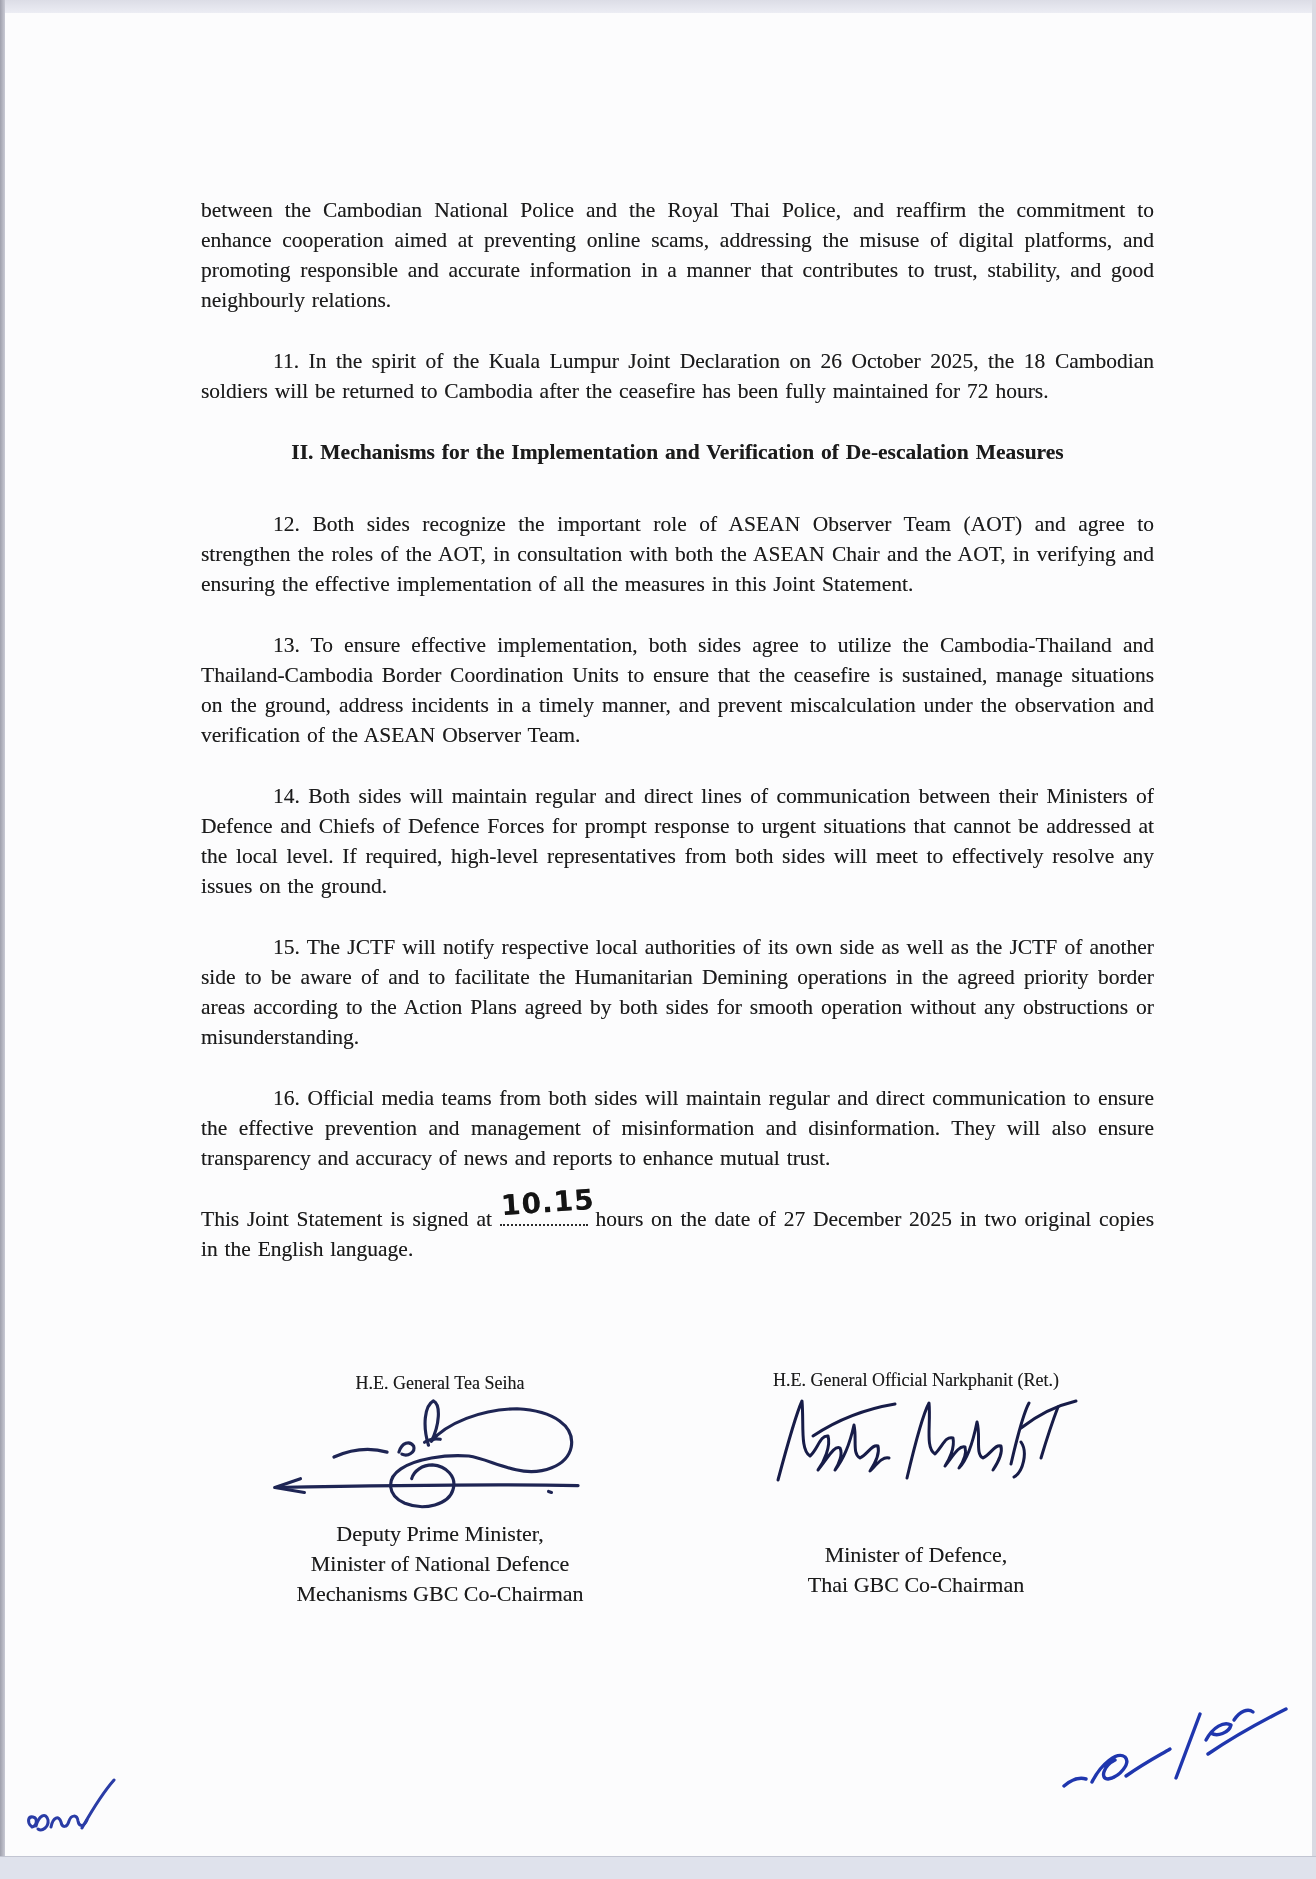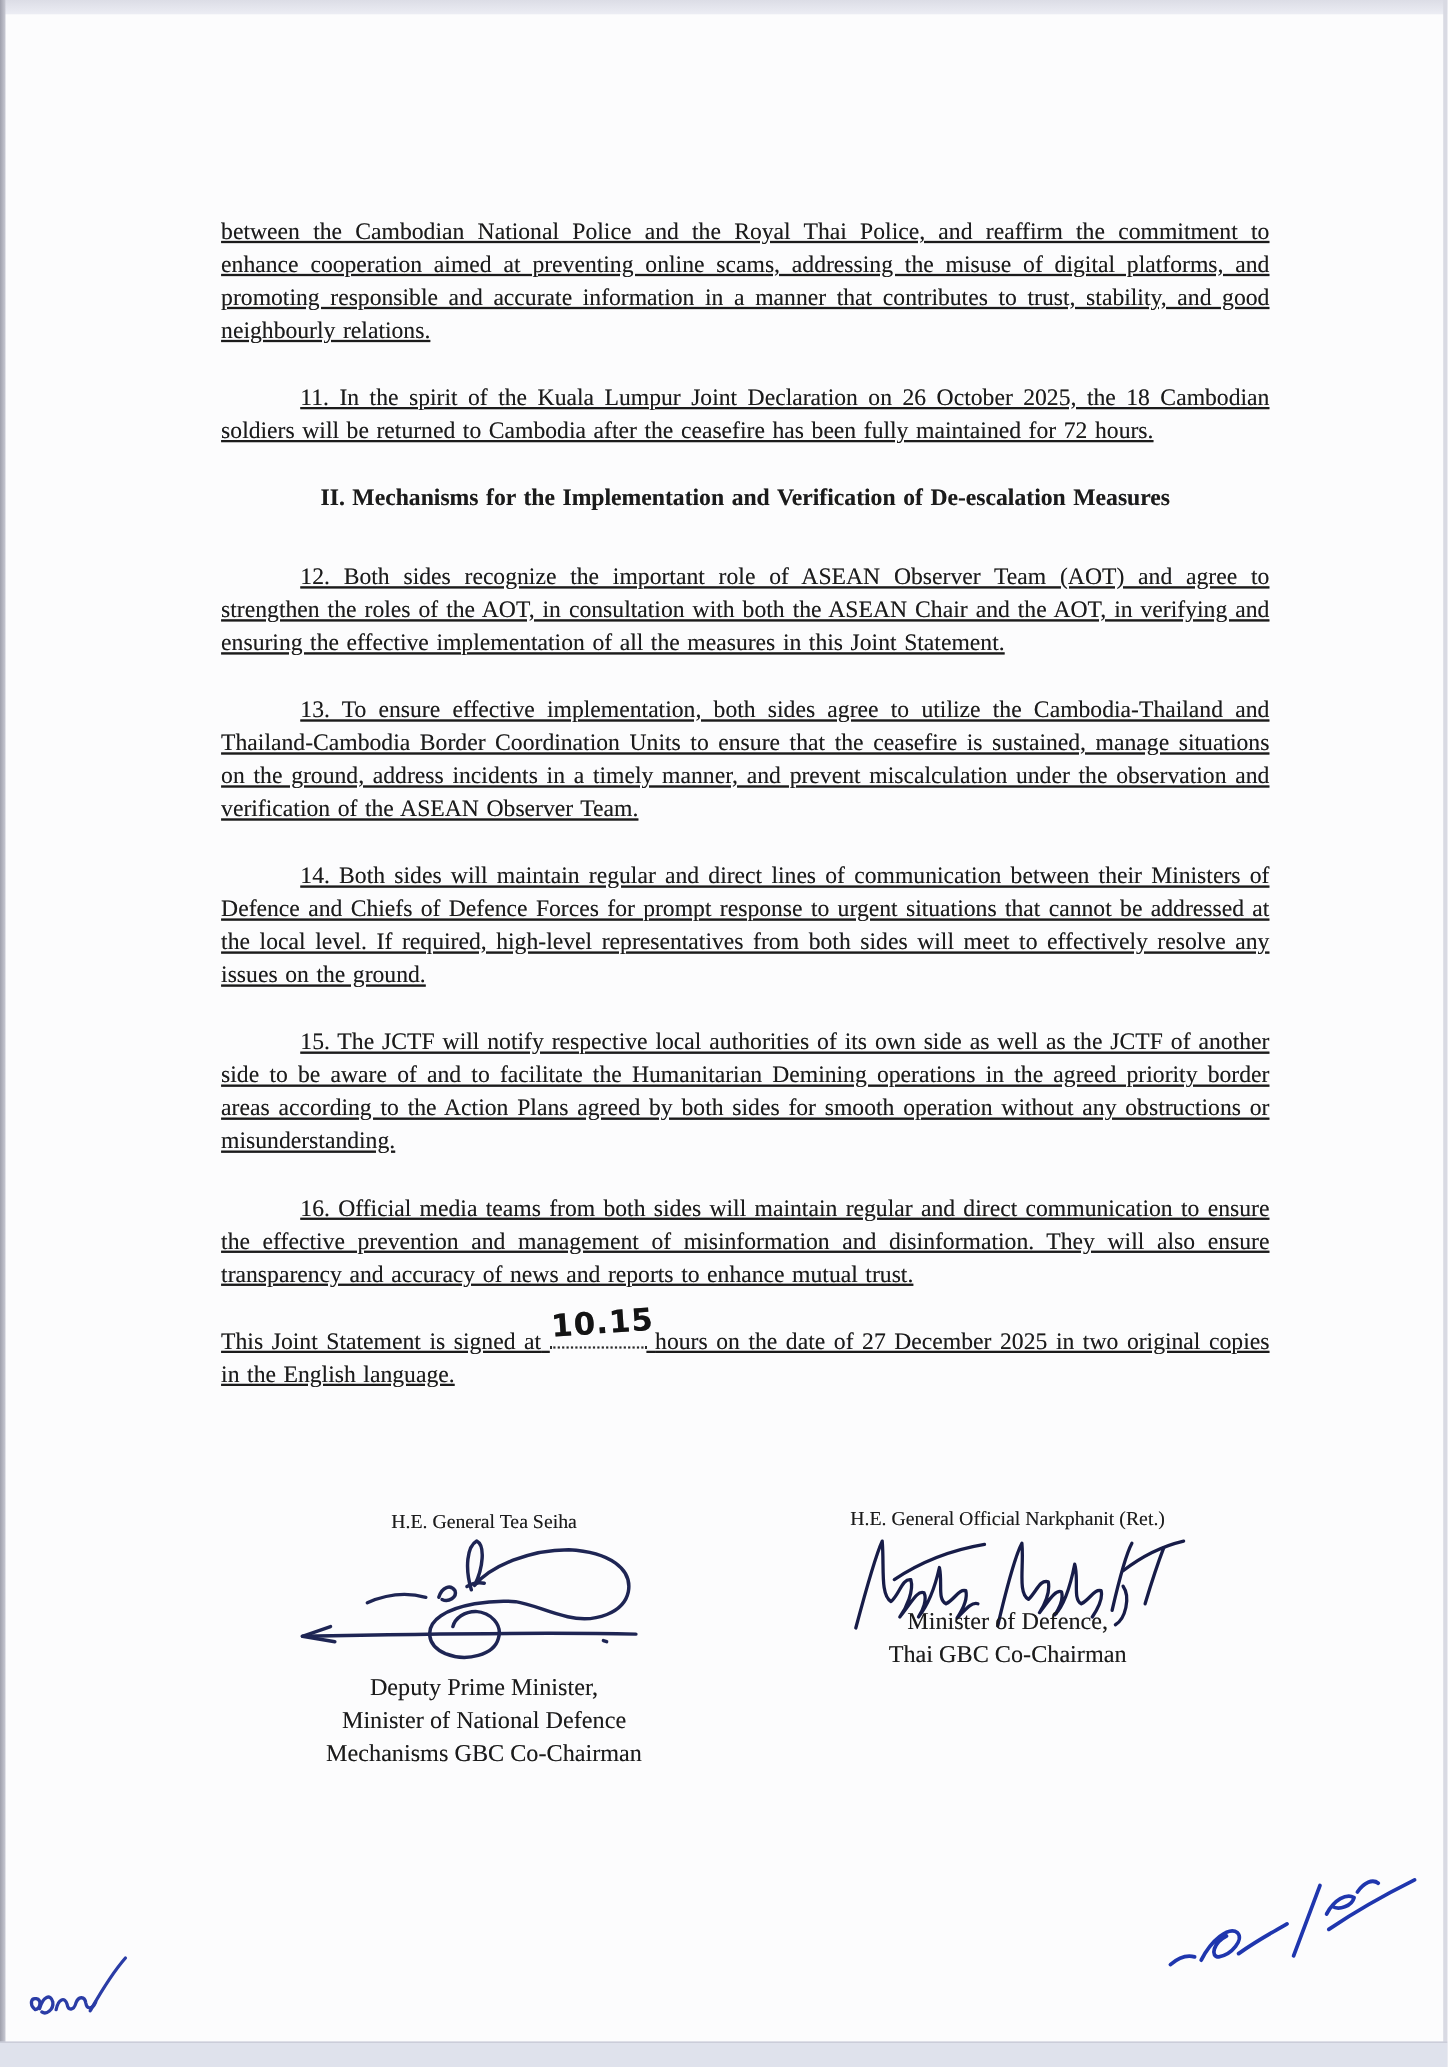--- a/index.html
+++ b/index.html
@@ -14,41 +14,41 @@
   .edge.top{left:0;top:0;width:1316px;height:13px;background:linear-gradient(#dcdde6,#ecedf4);}
   .edge.left{left:0;top:0;width:5px;height:1879px;background:linear-gradient(90deg,#9fa0ac,#c9cad4);}
   .edge.right{right:0;top:0;width:4px;height:1879px;background:#d9dae3;}
   .edge.bottom{left:0;top:1856px;width:1316px;height:23px;background:#dfe2ec;border-top:1px solid #c2c5d2;}
 
   .body-text{
     position:absolute;left:201px;top:195px;width:953px;
     font-size:21.5px;line-height:30px;text-align:justify;word-spacing:1.5px;
     text-shadow:0 0 0.6px rgba(25,25,25,0.45);
   }
-  .body-text p{margin:0 0 31px 0;text-decoration:underline;}
+  .body-text p{margin:0 0 31px 0;}
   .body-text p.indent{text-indent:72px;}
   .body-text h2{margin:0 0 42px 0;font-size:21.5px;line-height:30px;font-weight:bold;text-align:center;}
 
   .leader{
     display:inline-block;position:relative;width:88px;height:20px;
     border-bottom:2px dotted #2a2a2a;vertical-align:baseline;
   }
   .hand{
     position:absolute;left:1px;top:-16px;
     font-family:"DejaVu Sans",sans-serif;font-weight:700;font-size:28px;
     letter-spacing:1px;color:#141414;transform:rotate(-4deg);white-space:nowrap;
     text-shadow:0 0 0.5px rgba(0,0,0,0.5);
   }
 
   .sig-name{position:absolute;font-size:18px;line-height:28px;text-align:center;text-shadow:0 0 0.6px rgba(25,25,25,0.45);}
   .sig-name.left{left:300px;top:1369px;width:280px;}
   .sig-name.right{left:698px;top:1366px;width:436px;}
   .sig-titles{position:absolute;font-size:22px;line-height:30px;text-align:center;text-shadow:0 0 0.6px rgba(25,25,25,0.45);}
   .sig-titles.left{left:265px;top:1519px;width:350px;}
-  .sig-titles.right{left:700px;top:1459px;width:432px;}
+  .sig-titles.right{left:700px;top:1540px;width:432px;}
 
   .inkstroke{fill:none;stroke-linecap:round;stroke-linejoin:round;}
   svg.sig{position:absolute;overflow:visible;}
   #sig-left{left:250px;top:1396px;}
   #sig-right{left:770px;top:1392px;}
   #init-bl{left:24px;top:1774px;}
   #init-br{left:1056px;top:1692px;}
 </style>
 </head>
 <body>

